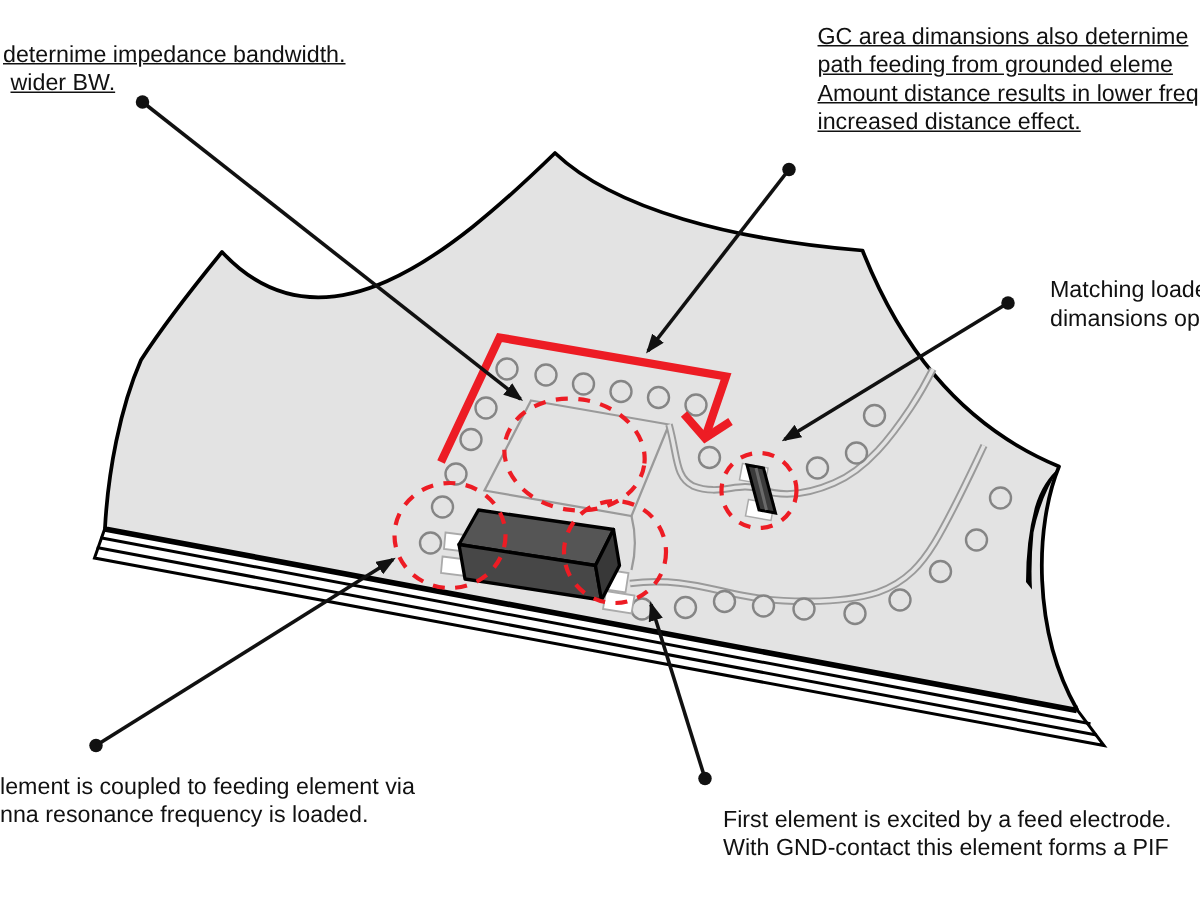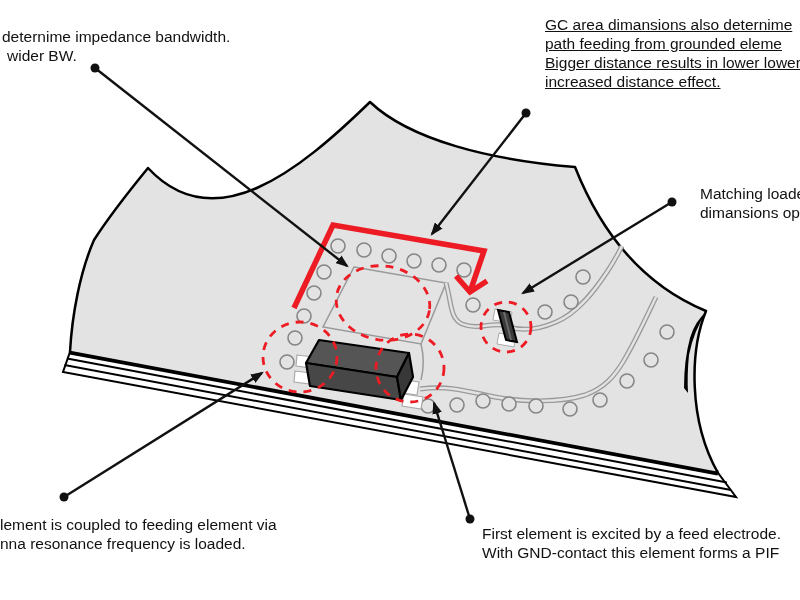--- a/index.html
+++ b/index.html
@@ -132,38 +132,38 @@
       <circle cx="64" cy="497" r="4.5" stroke="none"></circle>
       <line x1="64" y1="497" x2="262" y2="373" marker-end="url(#ah)"></line>
     </g>
     <g>
       <circle cx="470" cy="519" r="4.5" stroke="none"></circle>
       <line x1="470" y1="519" x2="434" y2="403" marker-end="url(#ah)"></line>
     </g>
   </g>
 </svg>
 
-<div class="anno" style="left:2px;top:27px;">
+<div class="anno" style="left:2px;top:27px;text-decoration:underline;">
   <div>deternime impedance bandwidth.</div>
   <div style="margin-left:5px;">wider BW.</div>
 </div>
 
 <div class="anno" style="left:545px;top:15px;text-decoration:underline;">
   <div>GC area dimansions also deternime</div>
   <div>path feeding from grounded eleme</div>
-  <div>Bigger distance results in lower lower</div>
+  <div>Amount distance results in lower freq</div>
   <div>increased distance effect.</div>
 </div>
 
 <div class="anno" style="left:700px;top:184px;">
   <div>Matching loaded</div>
   <div>dimansions op</div>
 </div>
 
 <div class="anno" style="left:0px;top:515px;">
   <div>lement is coupled to feeding element via</div>
   <div>nna resonance frequency is loaded.</div>
 </div>
 
-<div class="anno" style="left:482px;top:524px;">
+<div class="anno" style="left:482px;top:537px;">
   <div>First element is excited by a feed electrode.</div>
   <div>With GND-contact this element forms a PIF</div>
 </div>
 
 </body></html>

